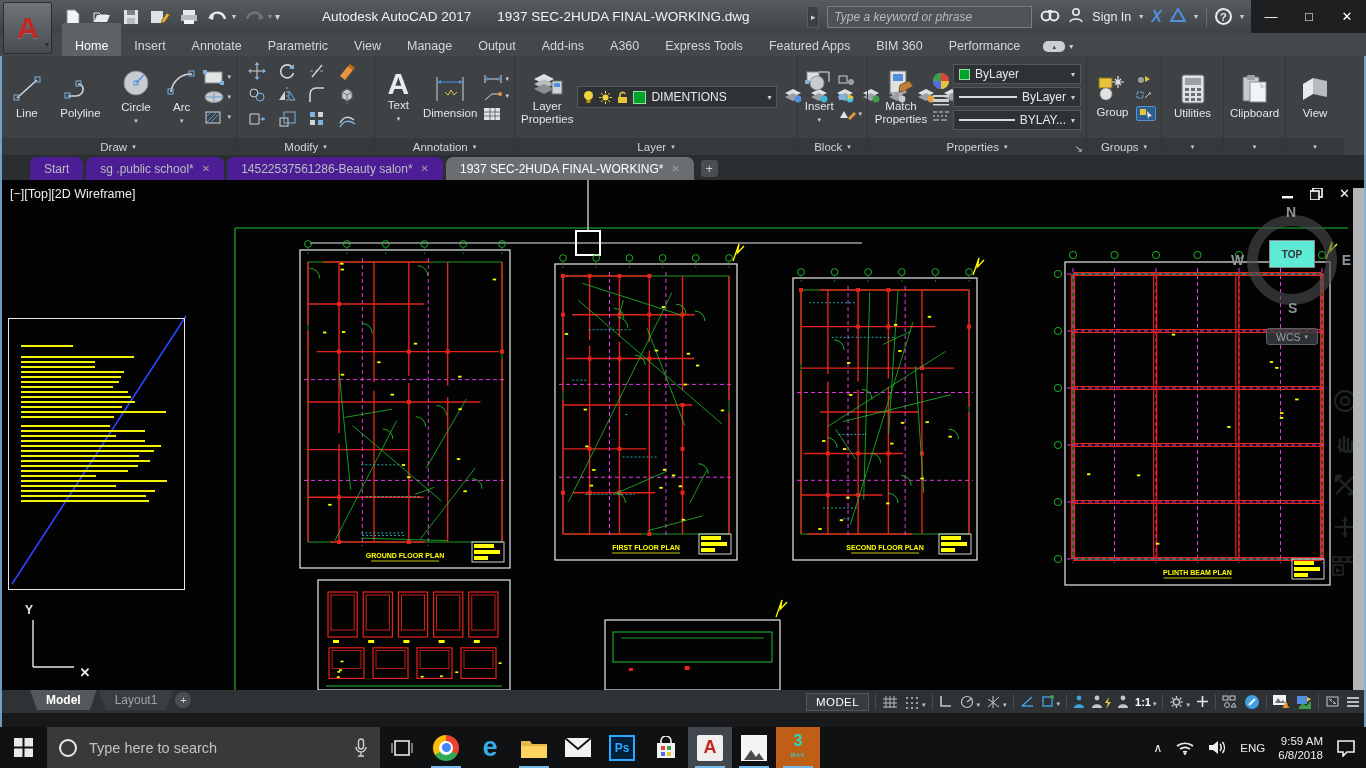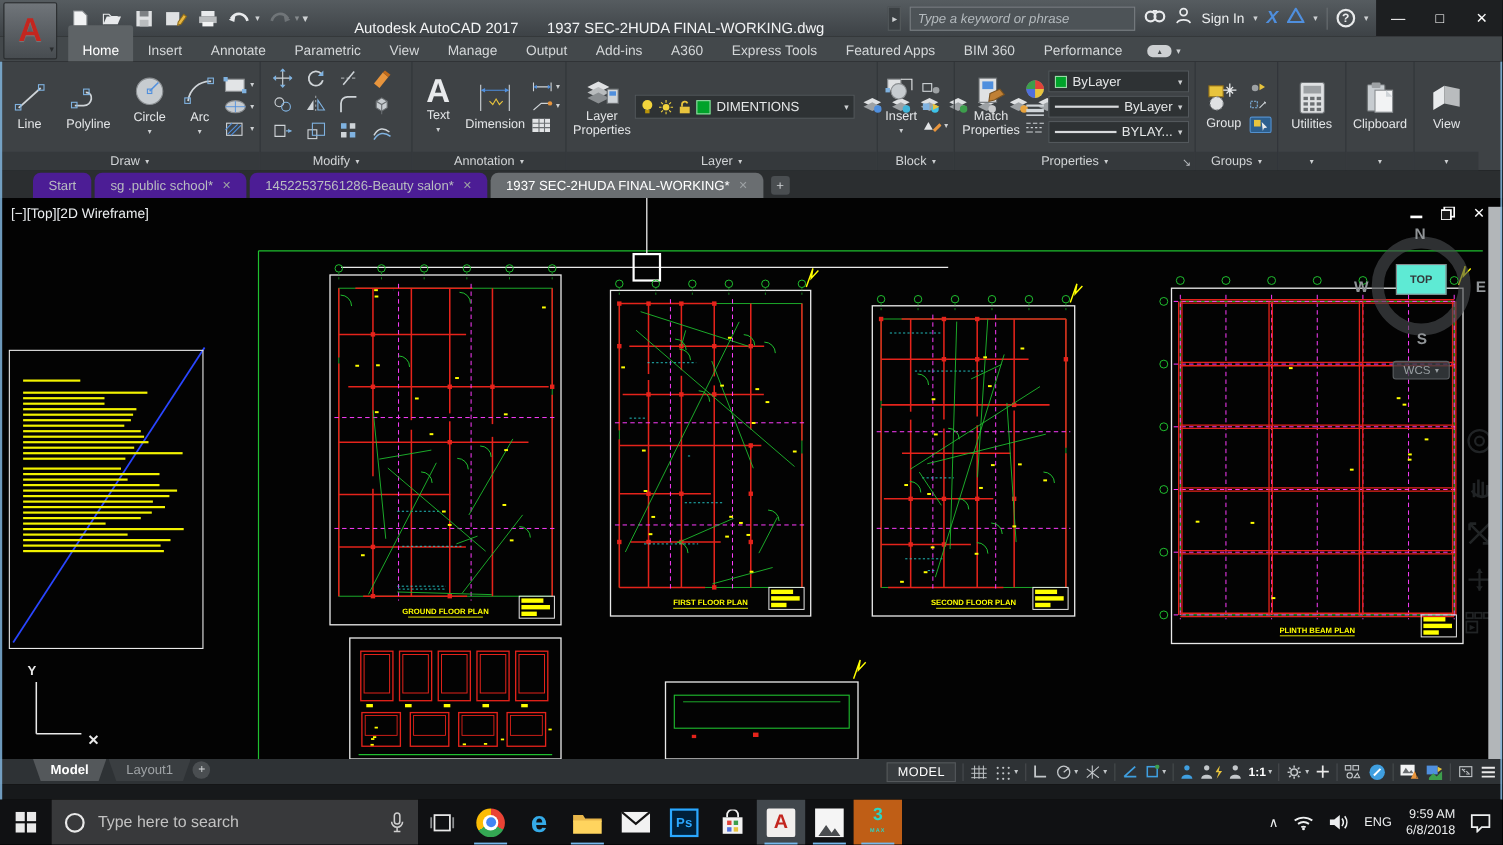--- a/index.html
+++ b/index.html
@@ -12,21 +12,21 @@
     background:linear-gradient(#565c60,#3d4246);color:#ecedee;display:flex;align-items:center;}
   .titlebar .dark-right{position:absolute;right:0;top:0;height:33px;width:115px;background:#1d1f21;}
   .applogo{position:absolute;left:3px;top:2px;width:49px;height:52px;z-index:9;
     background:linear-gradient(#70757a,#474c50);border:1px solid #2a2d2f;border-radius:2px;
     display:flex;align-items:center;justify-content:center;}
   .applogo .A{font-size:30px;font-weight:bold;color:#c3261f;text-shadow:0 1px 1px #fff3;line-height:1;}
   .applogo .dd{position:absolute;right:2px;bottom:4px;font-size:8px;color:#2a2d2f;}
   .qat{display:flex;align-items:center;gap:7px;margin-left:62px;}
   .qat .qbtn{width:22px;height:22px;display:flex;align-items:center;justify-content:center;}
   .qat .dd{font-size:8px;color:#cfd2d4;margin-left:-4px;}
-  .title-center{position:absolute;left:322px;top:0;height:33px;display:flex;align-items:flex-end;gap:26px;
+  .title-center{position:absolute;left:322px;top:0;height:33px;display:flex;align-items:center;gap:26px;
     font-size:13.5px;color:#f2f3f4;white-space:nowrap;}
   .tb-right{position:absolute;right:122px;top:4px;height:25px;display:flex;align-items:center;gap:8px;}
   .srch-expand{width:12px;height:22px;background:#3b4043;color:#cdd0d2;font-size:9px;
     display:flex;align-items:center;justify-content:center;border:1px solid #565b5e;}
   input.kw{width:205px;height:22px;background:#4d5357;border:1px solid #787d81;color:#e8eaeb;
     font-size:12px;padding:0 6px;font-family:"Liberation Sans",sans-serif;}
   input.kw::placeholder{font-style:italic;color:#b4babe;}
   .tbtxt{font-size:12.5px;color:#eceeef;}
   .dd8{font-size:8px;color:#cdd0d2;}
   .tbsep{width:1px;height:20px;background:#6a6f73;}
@@ -104,21 +104,21 @@
   .statusbar{position:absolute;top:690px;left:0;right:0;height:23px;background:#2e3235;
     display:flex;align-items:center;}
   .mtabs{display:flex;align-items:flex-start;height:23px;padding-left:30px;gap:2px;}
   .mtab{height:20px;padding:0 16px;font-size:12px;display:flex;align-items:center;
     clip-path:polygon(0 0,100% 0,calc(100% - 7px) 100%,7px 100%);}
   .mtab.active{background:#54585b;color:#fff;font-weight:bold;}
   .mtab.idle{background:#3a3e41;color:#9fa3a6;}
   .mtab-plus{width:16px;height:16px;margin-top:2px;border-radius:50%;background:#4a4e51;color:#cfd2d4;
     font-size:11px;display:flex;align-items:center;justify-content:center;}
   .sb-right{margin-left:auto;display:flex;align-items:center;gap:6px;padding-right:6px;height:23px;}
-  .sb-item{display:flex;align-items:center;gap:2px;color:#c3c7ca;font-size:11.5px;}
+  .sb-item{display:flex;align-items:flex-end;gap:2px;color:#c3c7ca;font-size:11.5px;}
   .sb-sep{width:1px;height:16px;background:#474b4e;}
   .sb-model{background:#383c3f;border:1px solid #54585b;color:#fff;font-size:11.5px;
     padding:2px 9px;letter-spacing:.4px;}
 
   .gap-strip{position:absolute;top:713px;left:0;right:0;height:14px;background:#17191b;}
   .sideborder{position:absolute;top:56px;width:2px;height:671px;background:#7fb3da;opacity:.85;}
 
   
   .taskbar{position:absolute;top:727px;left:0;right:0;height:41px;background:#101113;
     display:flex;align-items:stretch;z-index:20;}

